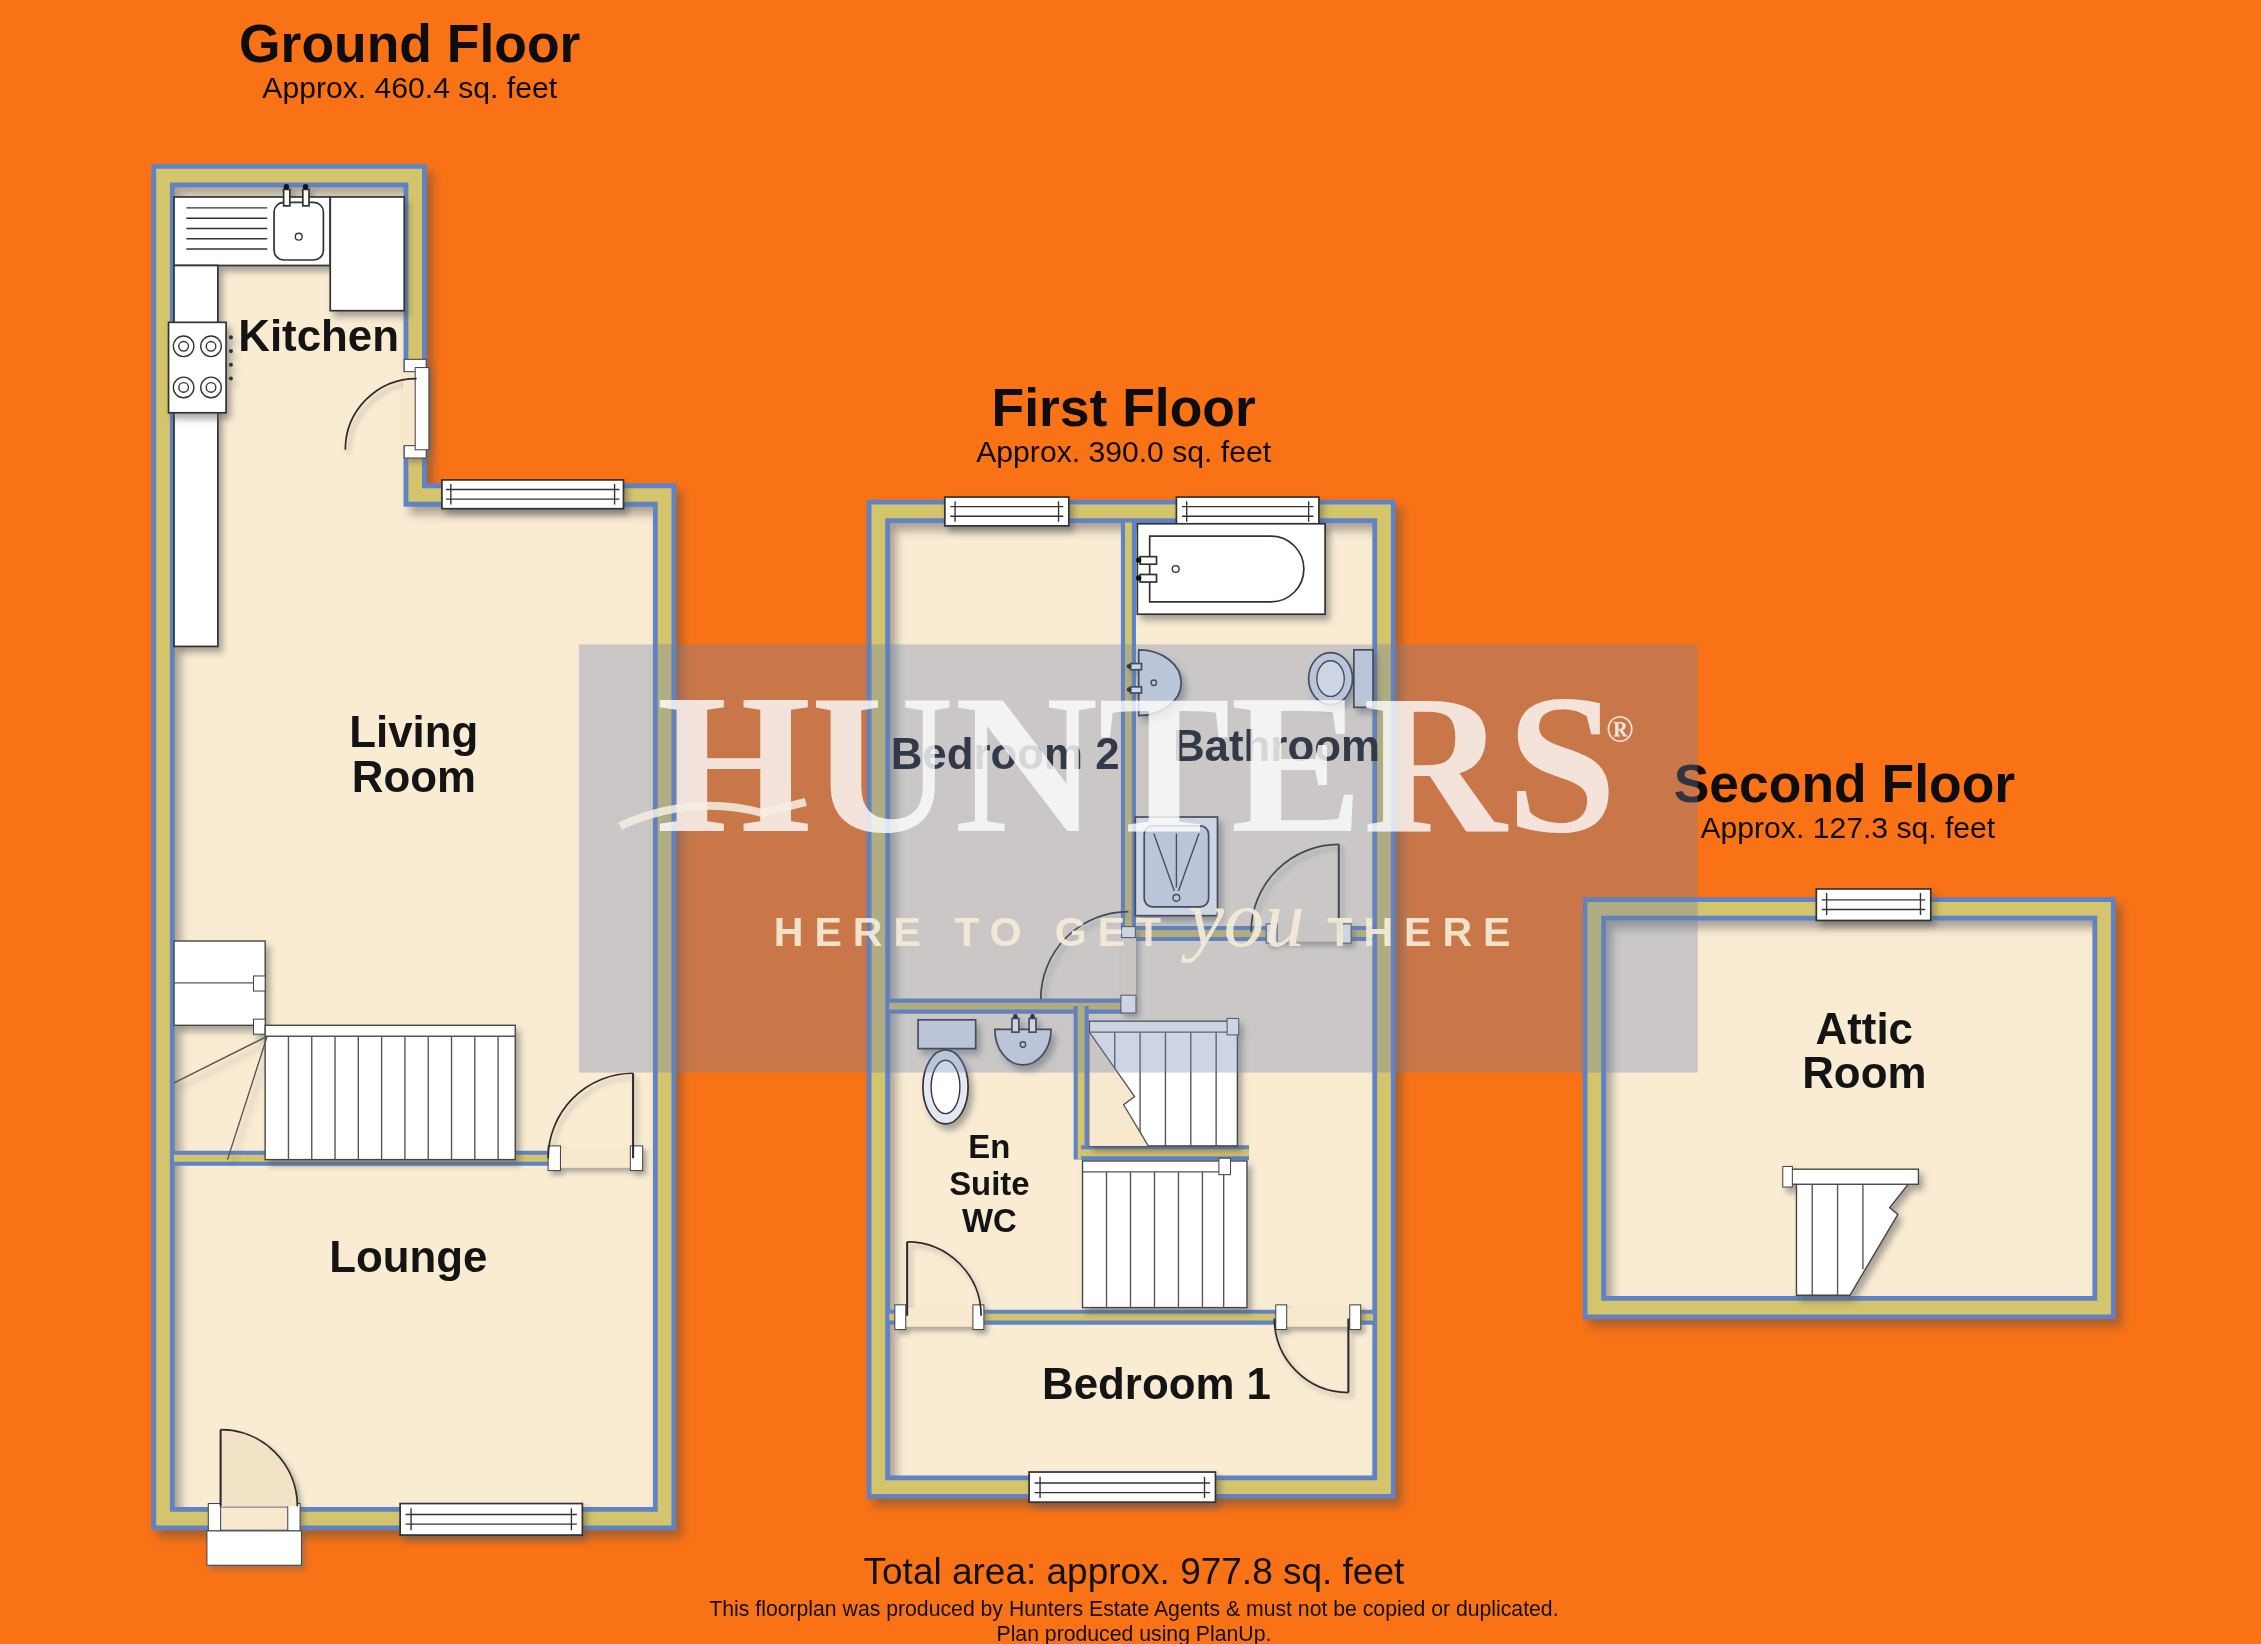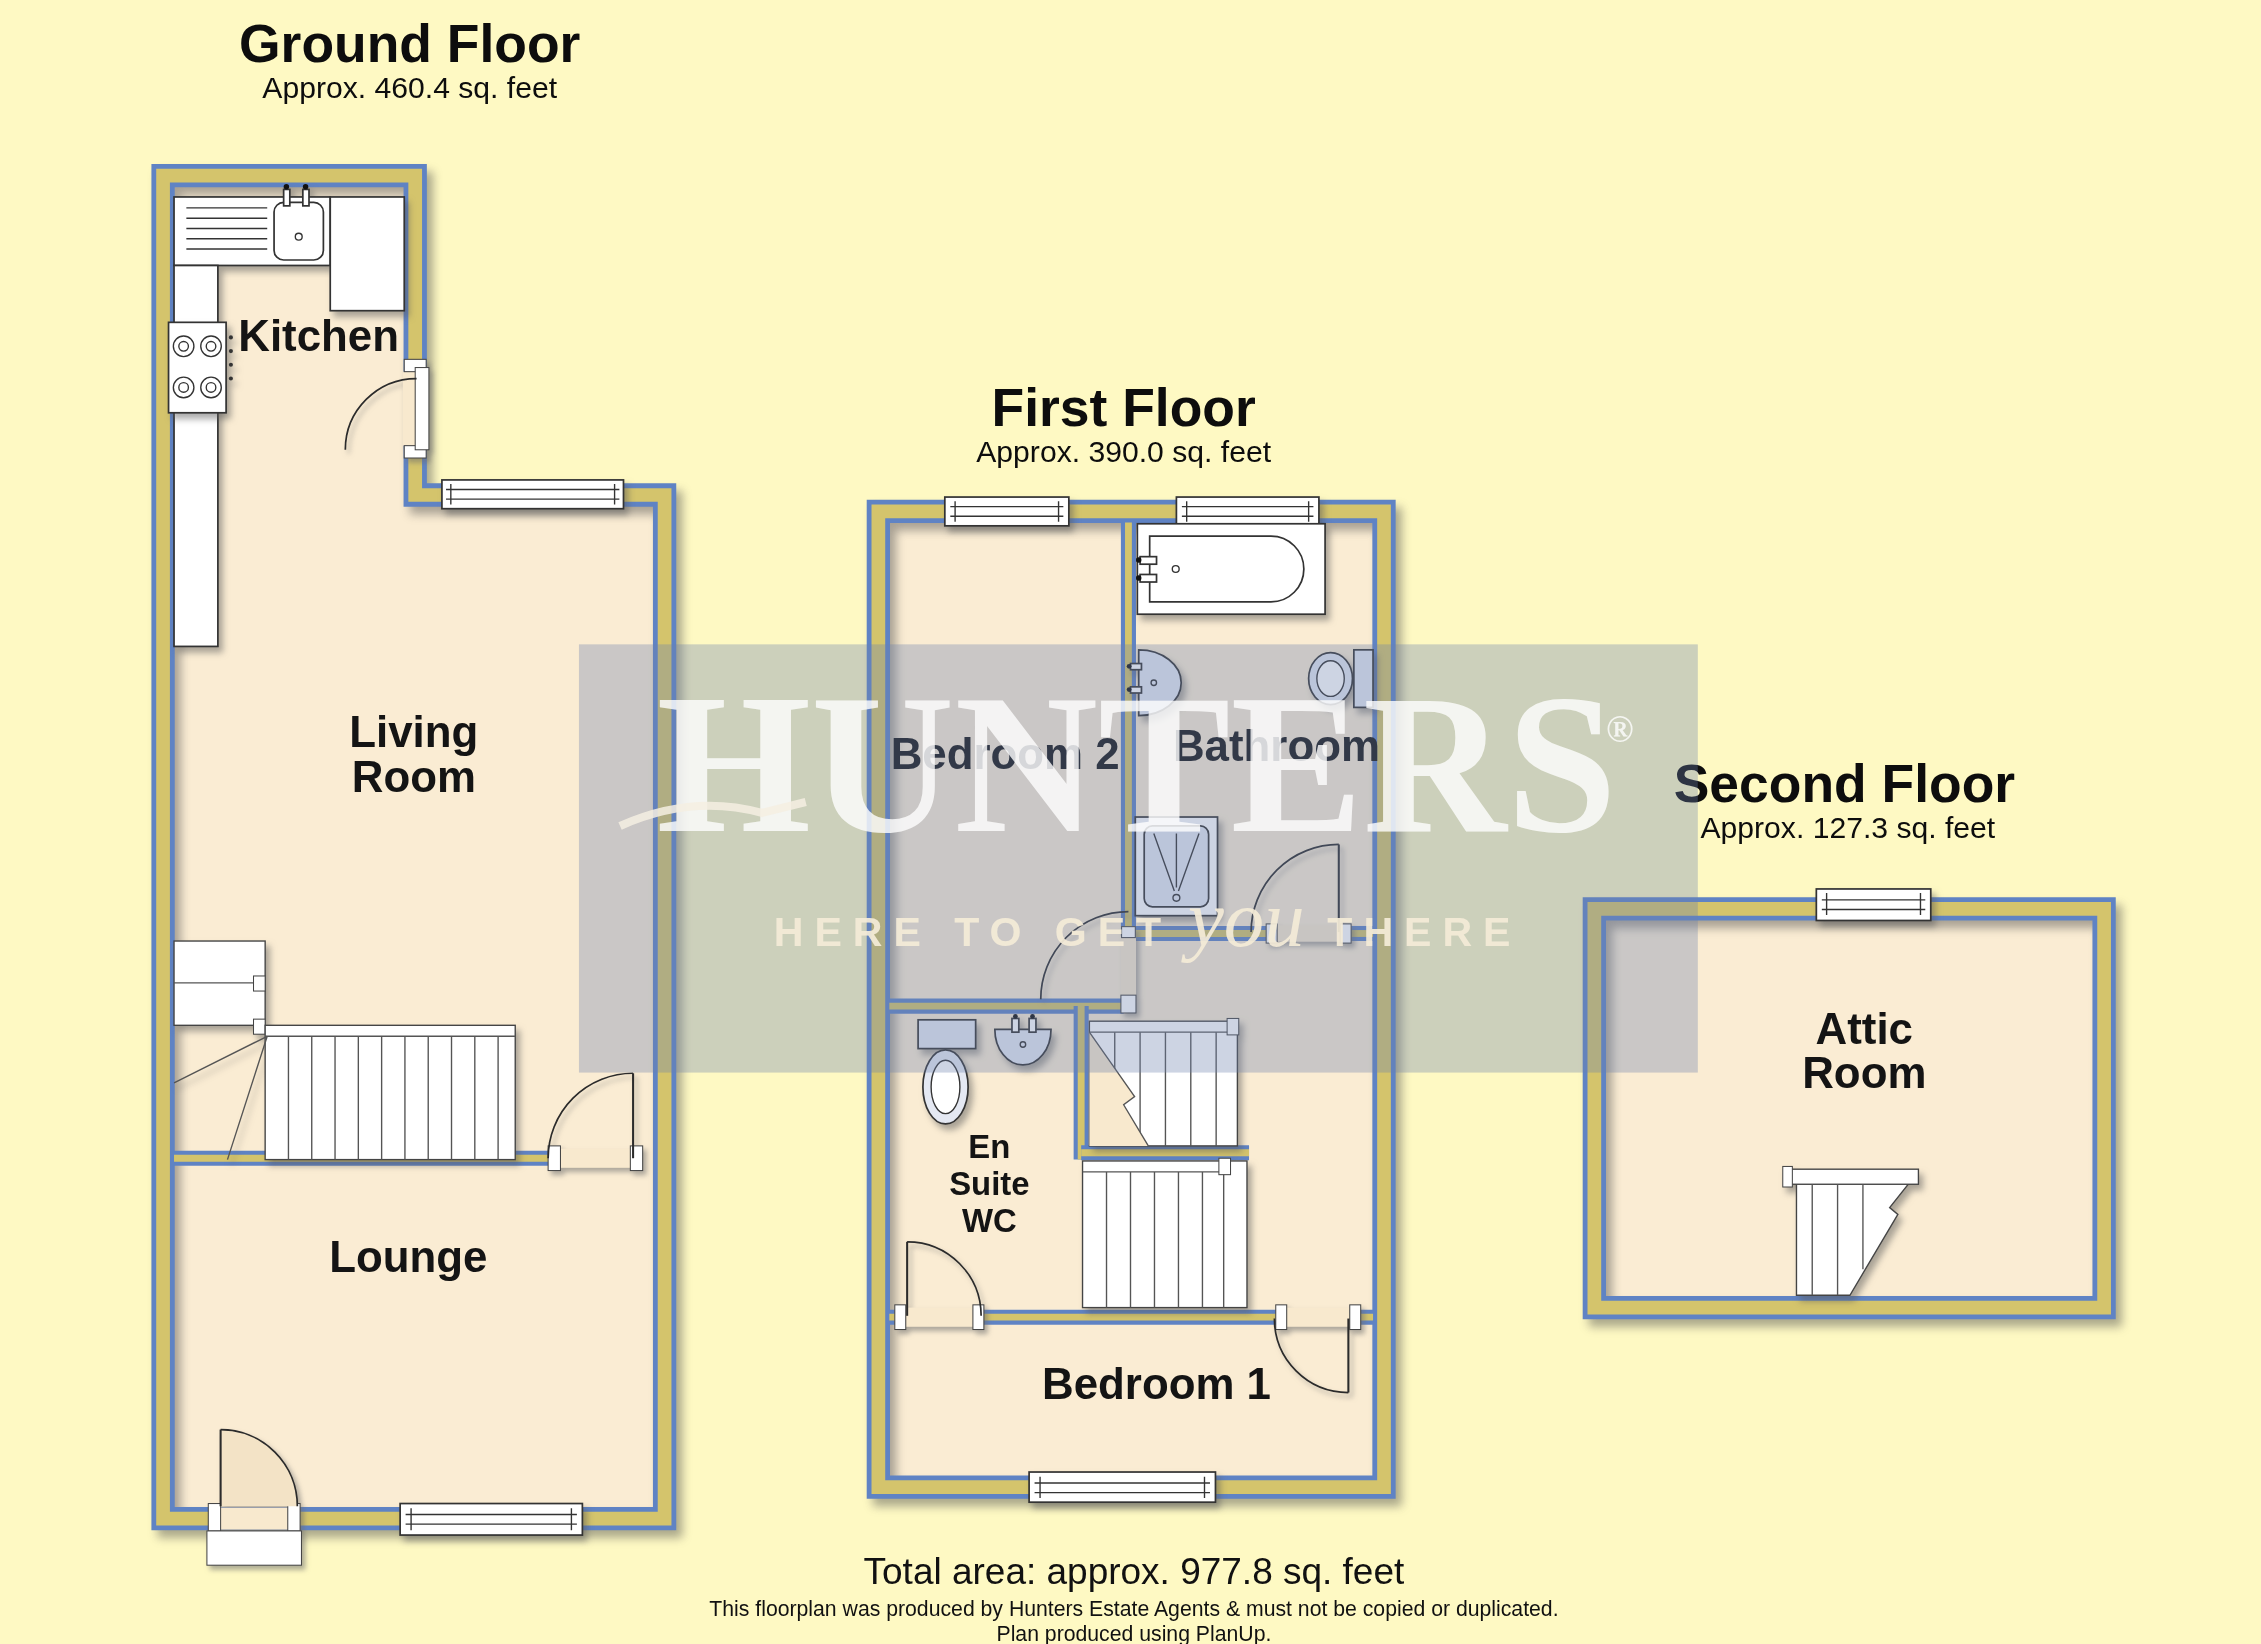--- a/index.html
+++ b/index.html
@@ -1,16 +1,16 @@
 <!DOCTYPE html>
 <html style="font-size:11px"><head>
 <meta charset="utf-8">
 <style>
   html,body{margin:0;padding:0;background:#ffffff;}
-  #canvas{position:relative;width:2261px;height:1645px;background:#fef9c3;overflow:hidden;
+  #canvas{position:relative;width:2261px;height:1645px;background:#f97316;overflow:hidden;
           font-family:"Liberation Sans", sans-serif;}
   svg{position:absolute;left:0;top:0;}
   .title{font:bold 78px "Liberation Sans",sans-serif;fill:#0d0d0d;}
   .subtitle{font:44px "Liberation Sans",sans-serif;fill:#0d0d0d;}
   .room-label{font:bold 64px "Liberation Sans",sans-serif;fill:#141414;}
   .room-label-sm{font:bold 48px "Liberation Sans",sans-serif;fill:#141414;}
   .footer-total{font:54px "Liberation Sans",sans-serif;fill:#111;}
   .footer-small{font:31px "Liberation Sans",sans-serif;fill:#111;}
   .wall-blue{fill:none;stroke:#5F83C4;stroke-width:34;}
   .wall-yellow{fill:none;stroke:#D4C46C;stroke-width:20;}

